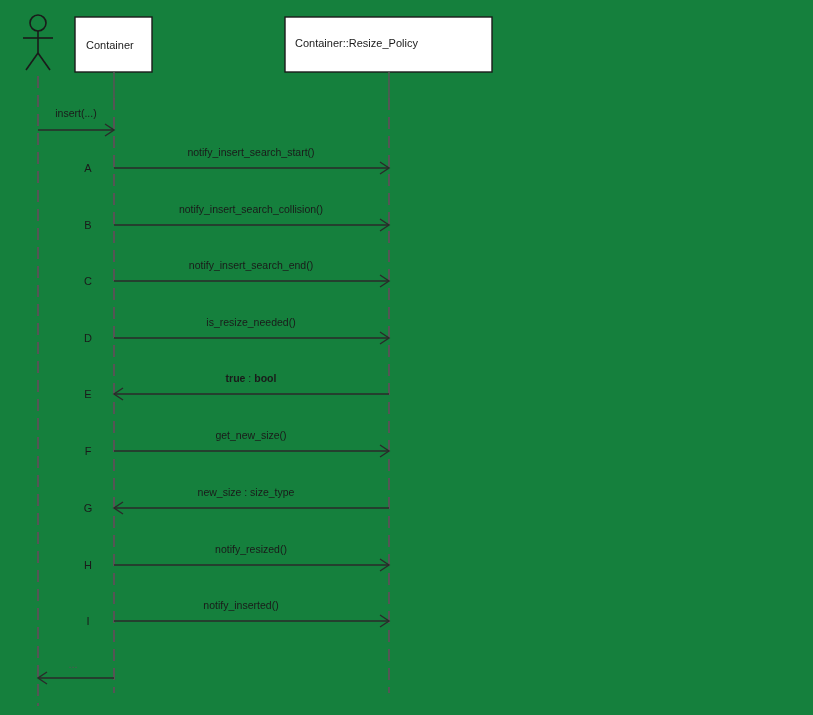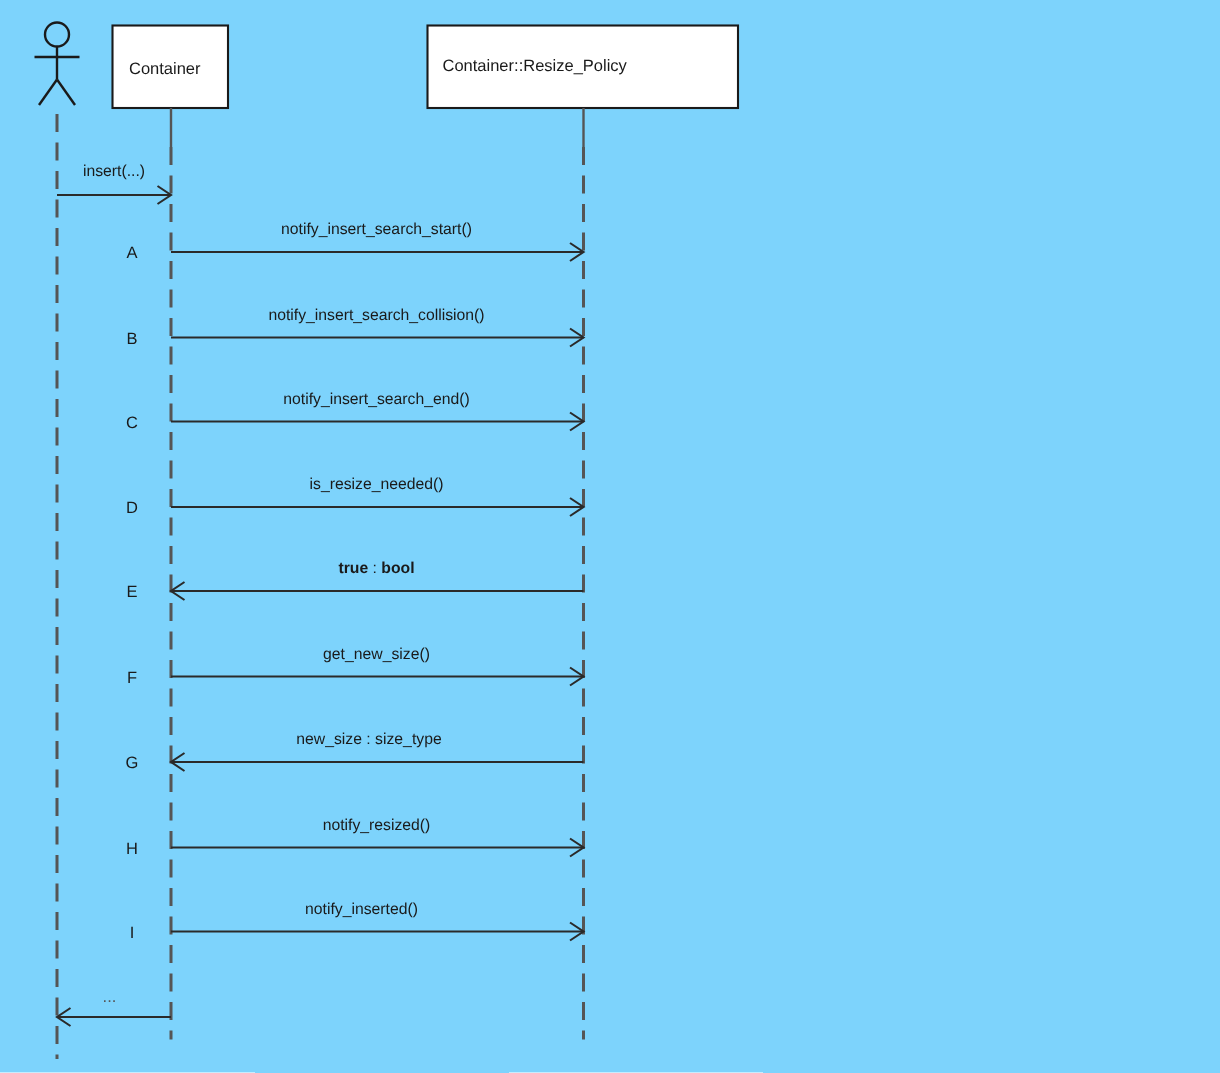--- a/index.html
+++ b/index.html
@@ -9,21 +9,21 @@
     background: #ffffff;
   }
   body {
     font-family: "Liberation Sans", sans-serif;
     color: #1a1a1a;
   }
   #diagram-root {
     position: relative;
     width: 813px;
     height: 715px;
-    background: #7dd3fc;
+    background: #15803d;
     overflow: hidden;
   }
   #diagram-svg {
     position: absolute;
     left: 0;
     top: 0;
     width: 813px;
     height: 715px;
     display: block;
   }

